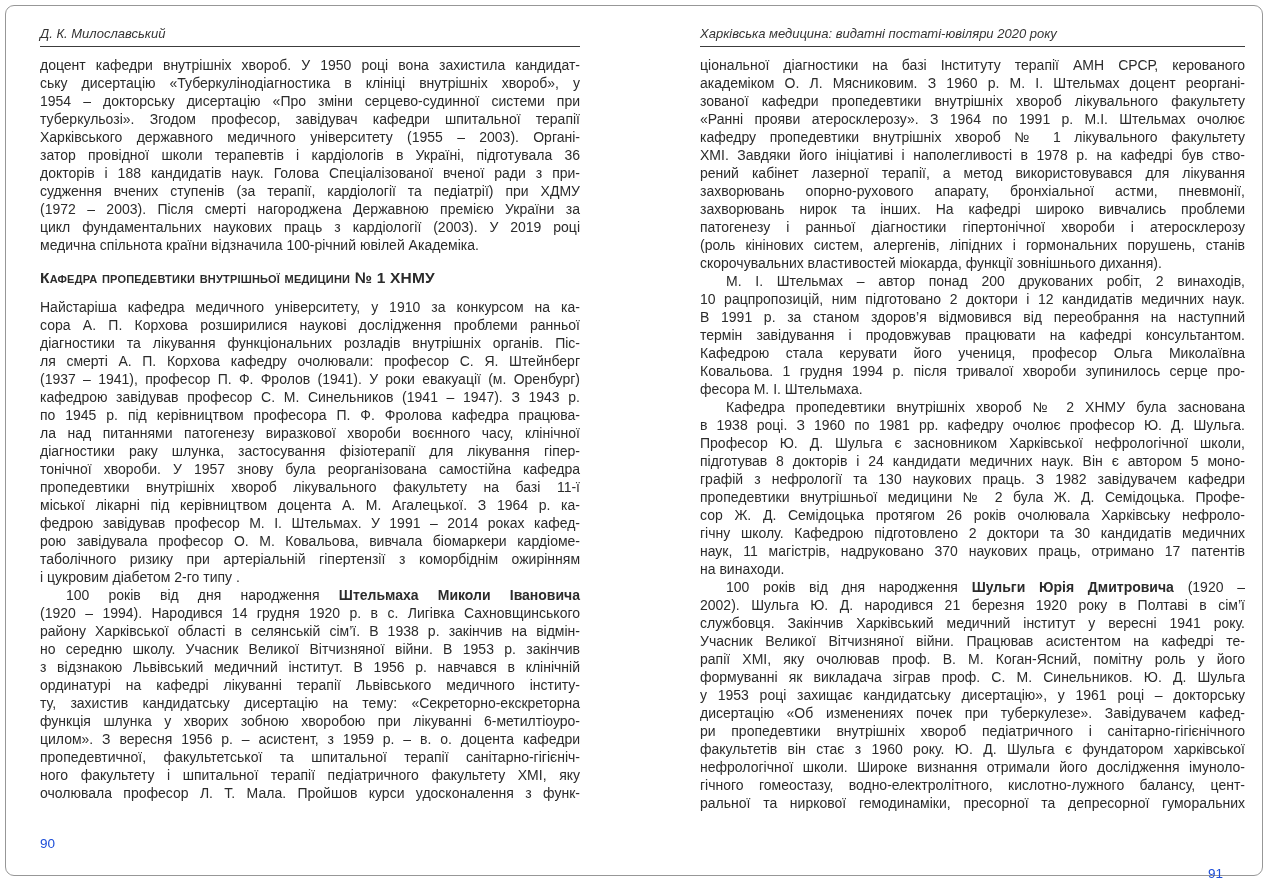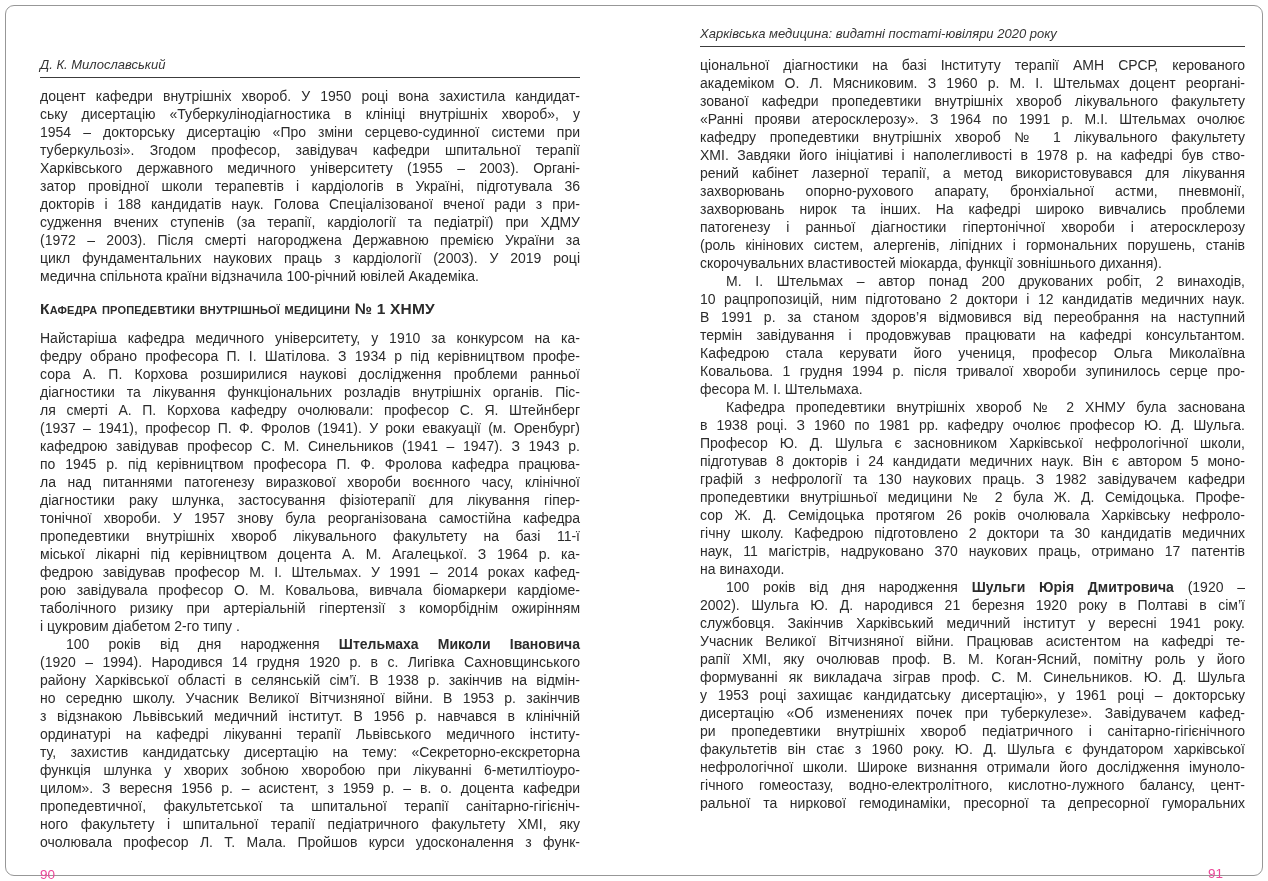--- a/index.html
+++ b/index.html
@@ -8,42 +8,42 @@
     background:#ffffff; color:#2b2b2b;
     font-family:"Liberation Sans","DejaVu Sans",sans-serif;
     overflow:hidden;
   }
   .frame {
     position:absolute; inset:5px;
     border:1.5px solid #979797; border-radius:9px;
     pointer-events:none;
   }
   .page { position:absolute; top:0; bottom:0; }
-  .page.left  { left:40px;  width:540px;margin-top:31px; }
+  .page.left  { left:40px;  width:540px; }
   .page.right { left:700px; width:545px; }
   .pg-header {
     position:absolute; top:26px; left:0; right:0;
     font-size:13px; font-style:italic; color:#333;
     padding-bottom:5px; border-bottom:1.2px solid #3c3c3c;
   }
   .page.right .pg-header { text-align:left; }
   .pg-body {
     position:absolute; top:56px; left:0; right:0;
     font-size:14px; line-height:18px;
   }
   .line { text-align:justify; text-align-last:justify; }
   .line.end { text-align-last:left; }
   .line.indent { text-indent:26px; }
   .b { font-weight:bold; }
   .heading {
     font-weight:bold; font-size:15.5px; line-height:21px;
     font-variant:small-caps; letter-spacing:.2px;
     margin:13px 0 10px 0;
   }
-  .pg-number { position:absolute; top:836px; font-size:13.5px; color:#ec4899; }
+  .pg-number { position:absolute; top:836px; font-size:13.5px; color:#1d4ed8; }
   .page.left  .pg-number { left:0; }
   .page.right .pg-number { right:22px;margin-top:30px; }
 </style>
 </head>
 <body>
 
 <div class="frame"></div>
 
 <div class="page left">
   <div class="pg-header">
@@ -59,21 +59,20 @@
         <div class="line"><span>затор провідної школи терапевтів і кардіологів в Україні, підготувала 36</span></div>
         <div class="line"><span>докторів і 188 кандидатів наук. Голова Спеціалізованої вченої ради з при-</span></div>
         <div class="line"><span>судження вчених ступенів (за терапії, кардіології та педіатрії) при ХДМУ</span></div>
         <div class="line"><span>(1972 – 2003). Після смерті нагороджена Державною премією України за</span></div>
         <div class="line"><span>цикл фундаментальних наукових праць з кардіології (2003). У 2019 році</span></div>
         <div class="line end"><span>медична спільнота країни відзначила 100-річний ювілей Академіка.</span></div>
       </div>
       <div class="heading">Кафедра пропедевтики внутрішньої медицини № 1 ХНМУ</div>
       <div>
         <div class="line"><span>Найстаріша кафедра медичного університету, у 1910 за конкурсом на ка-</span></div>
-        <div class="line"><span>федру обрано професора П. І. Шатілова. З 1934 р під керівництвом профе-</span></div>
         <div class="line"><span>сора А. П. Корхова розширилися наукові дослідження проблеми ранньої</span></div>
         <div class="line"><span>діагностики та лікування функціональних розладів внутрішніх органів. Піс-</span></div>
         <div class="line"><span>ля смерті А. П. Корхова кафедру очолювали: професор С. Я. Штейнберг</span></div>
         <div class="line"><span>(1937 – 1941), професор П. Ф. Фролов (1941). У роки евакуації (м. Оренбург)</span></div>
         <div class="line"><span>кафедрою завідував професор С. М. Синельников (1941 – 1947). З 1943 р.</span></div>
         <div class="line"><span>по 1945 р. під керівництвом професора П. Ф. Фролова кафедра працюва-</span></div>
         <div class="line"><span>ла над питаннями патогенезу виразкової хвороби воєнного часу, клінічної</span></div>
         <div class="line"><span>діагностики раку шлунка, застосування фізіотерапії для лікування гіпер-</span></div>
         <div class="line"><span>тонічної хвороби. У 1957 знову була реорганізована самостійна кафедра</span></div>
         <div class="line"><span>пропедевтики внутрішніх хвороб лікувального факультету на базі 11-ї</span></div>

